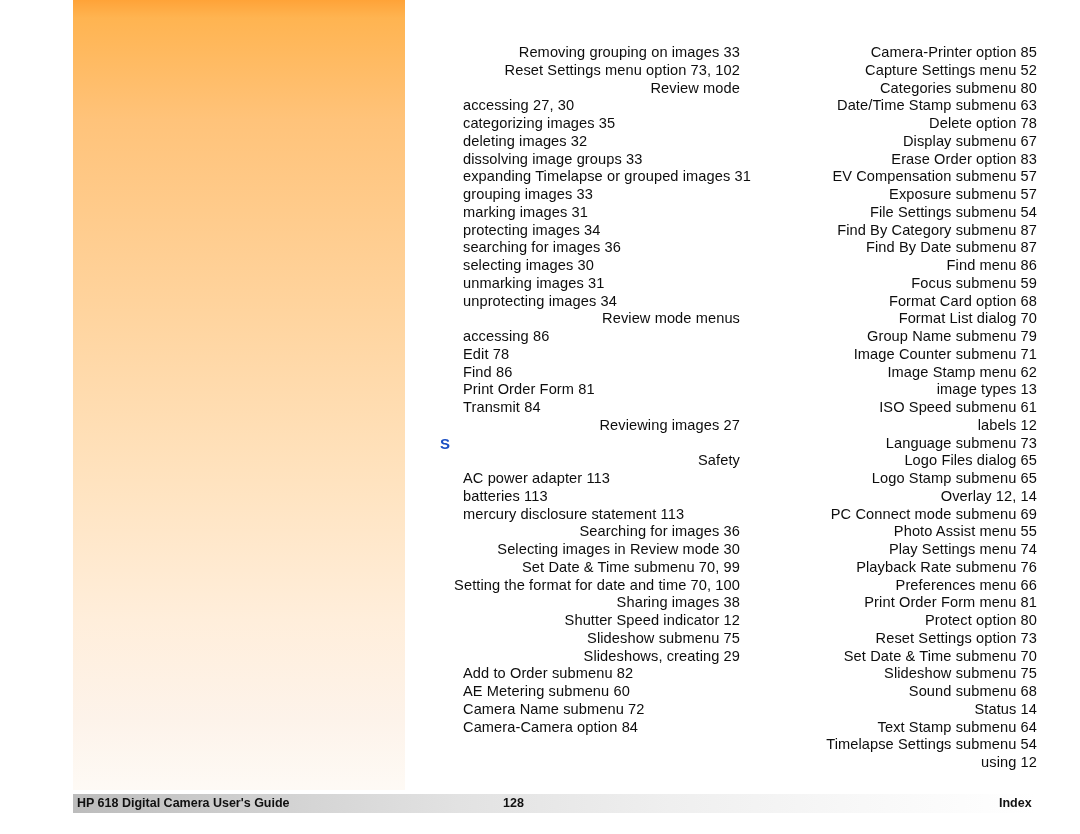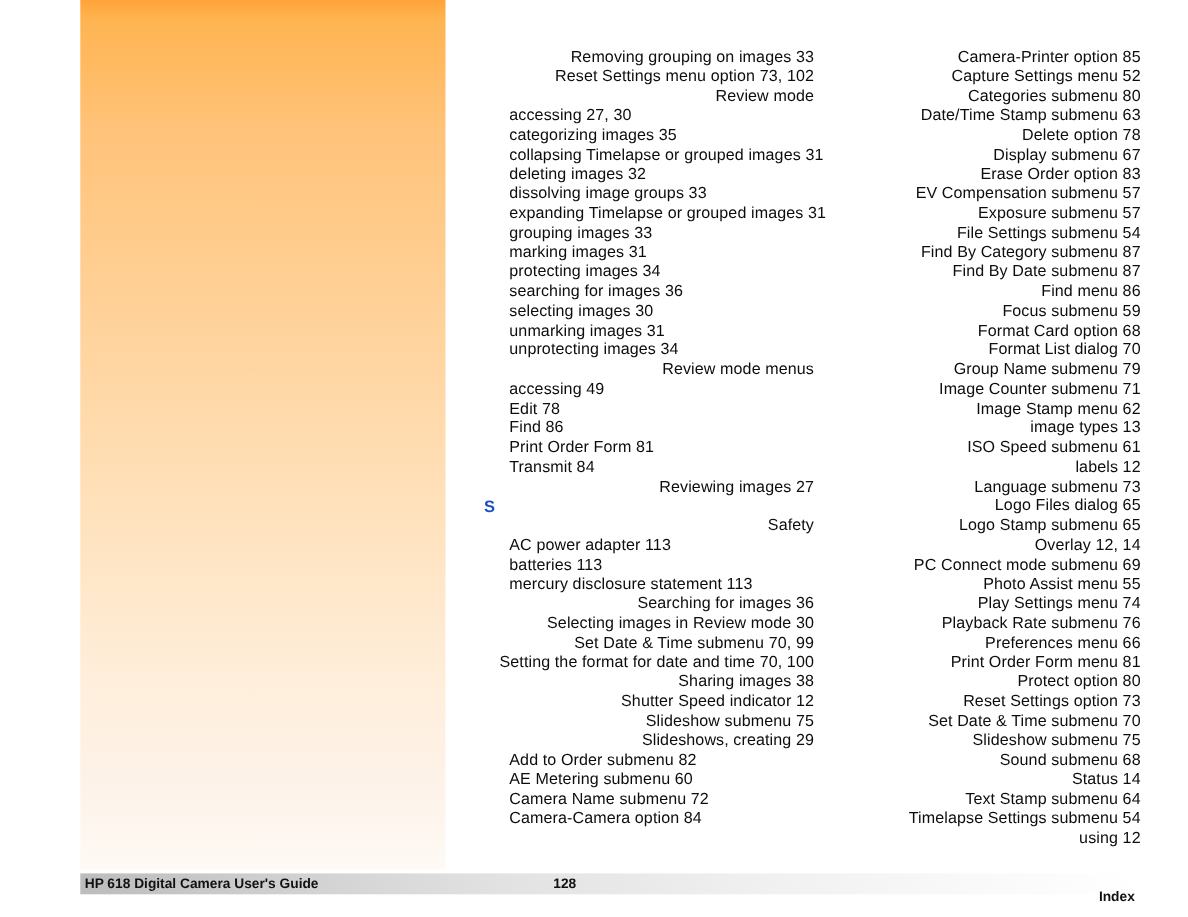--- a/index.html
+++ b/index.html
@@ -93,47 +93,46 @@
   .footer-text {
     position: absolute;
     font-size: 12.5px;
     font-weight: bold;
     color: #111111;
     line-height: 19px;
     white-space: nowrap;
   }
   #footer-guide-title { left: 4px;  top: 0; }
   #footer-page-number { left: 430px; top: 0; }
-  #footer-section     { left: 902px; top: 12px; padding-left: 24px; }
+  #footer-section     { left: 902px; top: 0; padding-left: 24px; }
 </style>
 </head>
 <body>
 
 <div id="orange-panel"></div>
 
 <div id="index-body">
   <div id="column-left" class="index-column">
       <div class="index-entry level-1">Removing grouping on images 33</div>
       <div class="index-entry level-1">Reset Settings menu option 73, 102</div>
       <div class="index-entry level-1">Review mode</div>
       <div class="index-entry level-2">accessing 27, 30</div>
       <div class="index-entry level-2">categorizing images 35</div>
-      <div class="index-entry level-2">collapsing Timelapse or grouped images 31</div>
       <div class="index-entry level-2">deleting images 32</div>
       <div class="index-entry level-2">dissolving image groups 33</div>
       <div class="index-entry level-2">expanding Timelapse or grouped images 31</div>
       <div class="index-entry level-2">grouping images 33</div>
       <div class="index-entry level-2">marking images 31</div>
       <div class="index-entry level-2">protecting images 34</div>
       <div class="index-entry level-2">searching for images 36</div>
       <div class="index-entry level-2">selecting images 30</div>
       <div class="index-entry level-2">unmarking images 31</div>
       <div class="index-entry level-2">unprotecting images 34</div>
       <div class="index-entry level-1">Review mode menus</div>
-      <div class="index-entry level-2">accessing 49</div>
+      <div class="index-entry level-2">accessing 86</div>
       <div class="index-entry level-2">Edit 78</div>
       <div class="index-entry level-2">Find 86</div>
       <div class="index-entry level-2">Print Order Form 81</div>
       <div class="index-entry level-2">Transmit 84</div>
       <div class="index-entry level-1">Reviewing images 27</div>
       <div class="letter-heading">S</div>
       <div class="index-entry level-1">Safety</div>
       <div class="index-entry level-2">AC power adapter 113</div>
       <div class="index-entry level-2">batteries 113</div>
       <div class="index-entry level-2">mercury disclosure statement 113</div>

